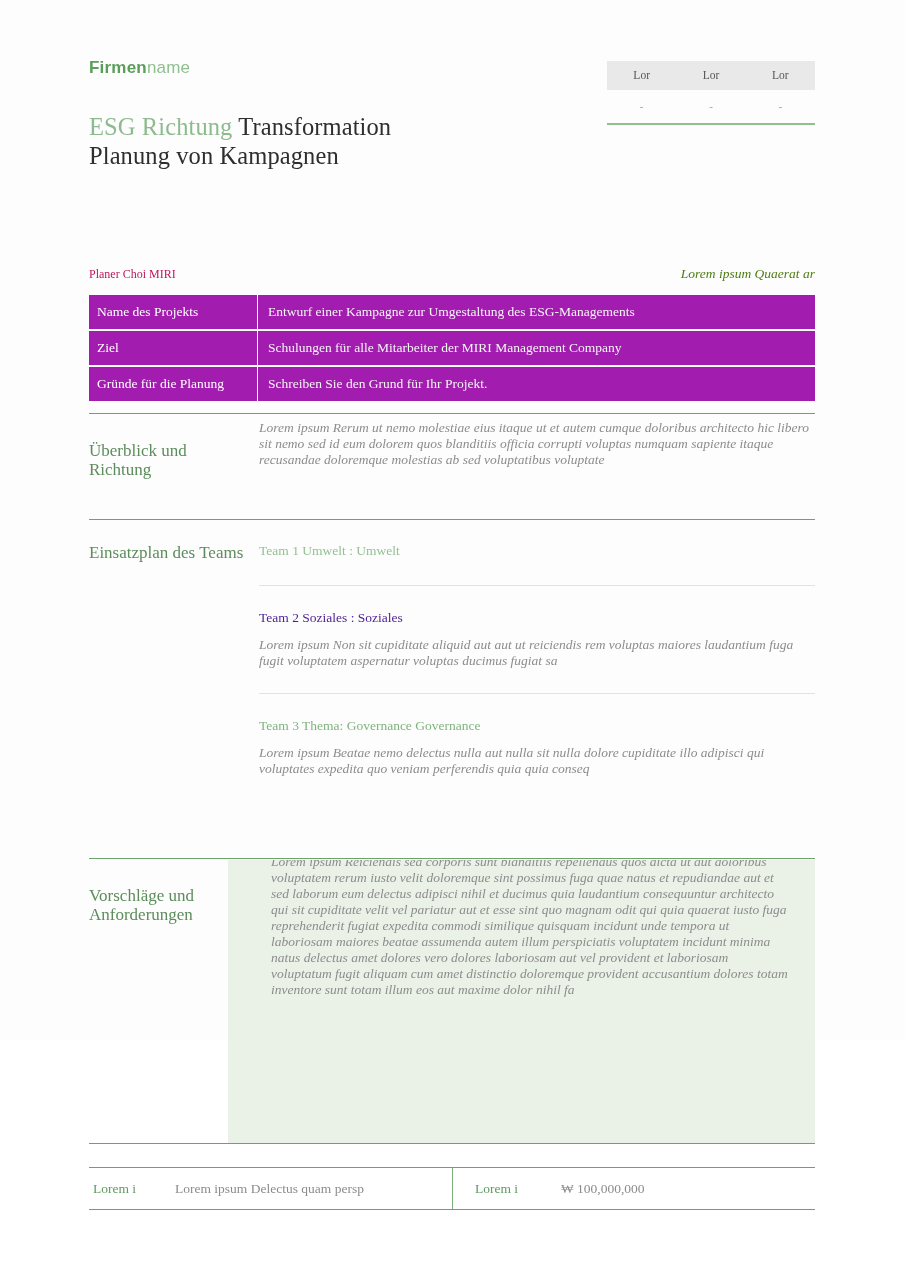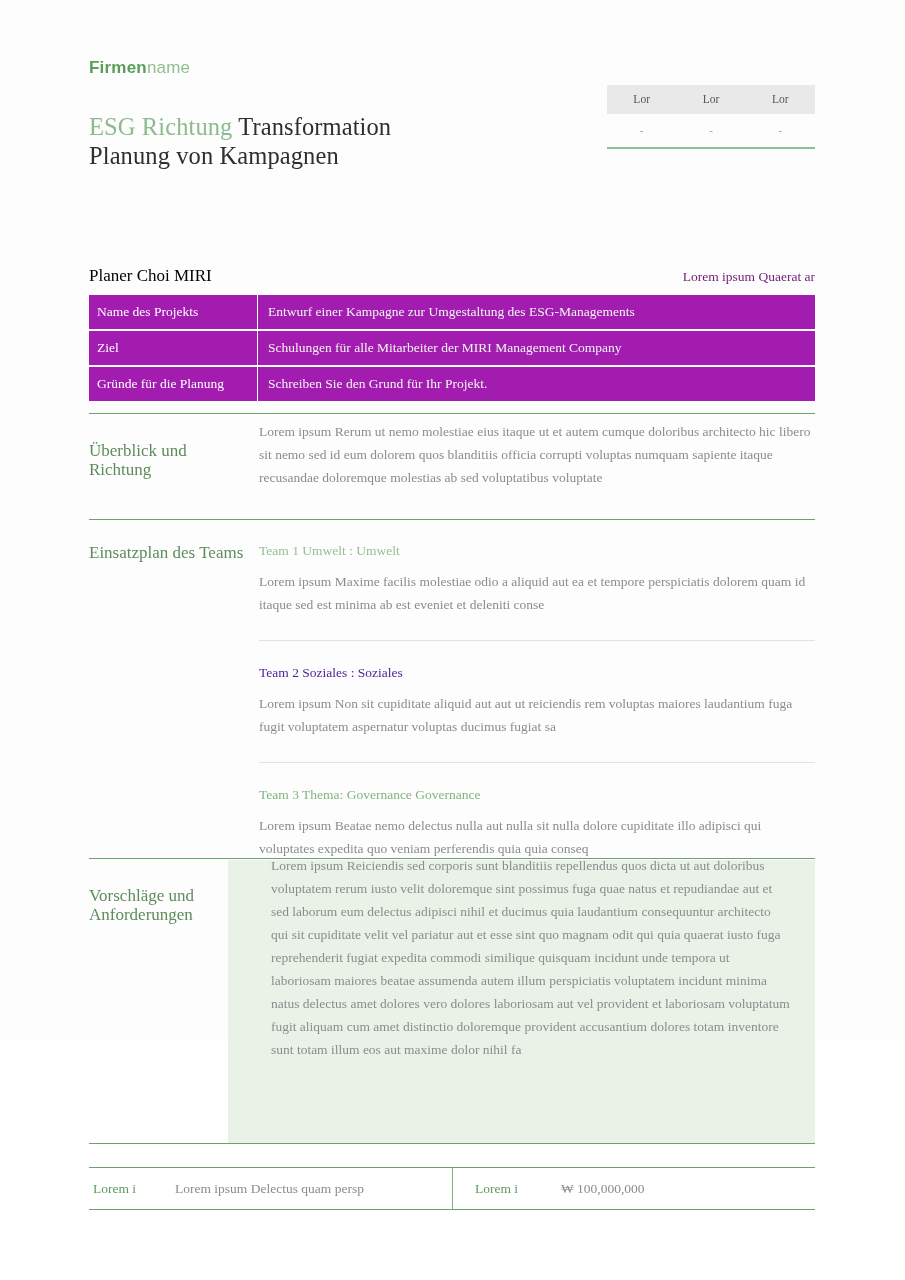--- a/index.html
+++ b/index.html
@@ -47,21 +47,21 @@
     line-height: 29px;
     color: #2e2e2e;
     letter-spacing: .1px;
   }
   .doc-title .accent { color: #8ebb8e; }
 
   
   .approval {
     position: absolute;
     left: 607px;
-    top: 85px;
+    top: 61px;
     width: 208px;
   }
   .approval-row {
     display: flex;
   }
   .approval-head {
     background: #e9e9e9;
   }
   .approval-cell {
     flex: 1 1 0;
@@ -86,26 +86,27 @@
   .meta {
     position: absolute;
     left: 89px;
     top: 266px;
     width: 726px;
     display: flex;
     justify-content: space-between;
     align-items: baseline;
   }
   .meta-left {
-    font-size: 17px;
-    color: #000000;
+    font-size: 12px;
+    color: #be185d;
   }
   .meta-right {
     font-size: 13.5px;
-    color: #701a75;
+    color: #4d7c0f;
+    font-style: italic;
   }
 
   
   .green-table {
     position: absolute;
     left: 89px;
     top: 295px;
     width: 726px;
   }
   .gt-row {
@@ -152,22 +153,23 @@
   .rule-green {
     position: absolute;
     left: 89px;
     width: 726px;
     height: 1.3px;
     background: #6aa46a;
   }
 
   .body-text {
     font-size: 13.5px;
-    line-height: 23px;
+    line-height: 16px;
     color: #8c8c8c;
+    font-style: italic;
   }
 
   
   #overview { top: 420px; }
   #overview .sec-label { padding-top: 21px; }
 
   
   #teamplan { top: 541px; }
   .team-block { margin-bottom: 0; }
   .team-head {
@@ -293,21 +295,20 @@
     </div>
   </div>
   <div class="rule-green" style="top:519px;"></div>
 
   <div class="section" id="teamplan">
     <div class="sec-label">Einsatzplan des Teams</div>
     <div class="sec-body">
 
       <div class="team-block">
         <div class="team-head t1">Team 1 Umwelt : Umwelt</div>
-        <div class="body-text">Lorem ipsum Maxime facilis molestiae odio a aliquid aut ea et tempore perspiciatis dolorem quam id itaque sed est minima ab est eveniet et deleniti conse</div>
       </div>
       <div class="team-sep"></div>
 
       <div class="team-block">
         <div class="team-head t2">Team 2 Soziales : Soziales</div>
         <div class="body-text">Lorem ipsum Non sit cupiditate aliquid aut aut ut reiciendis rem voluptas maiores laudantium fuga fugit voluptatem aspernatur voluptas ducimus fugiat sa</div>
       </div>
       <div class="team-sep"></div>
 
       <div class="team-block">

